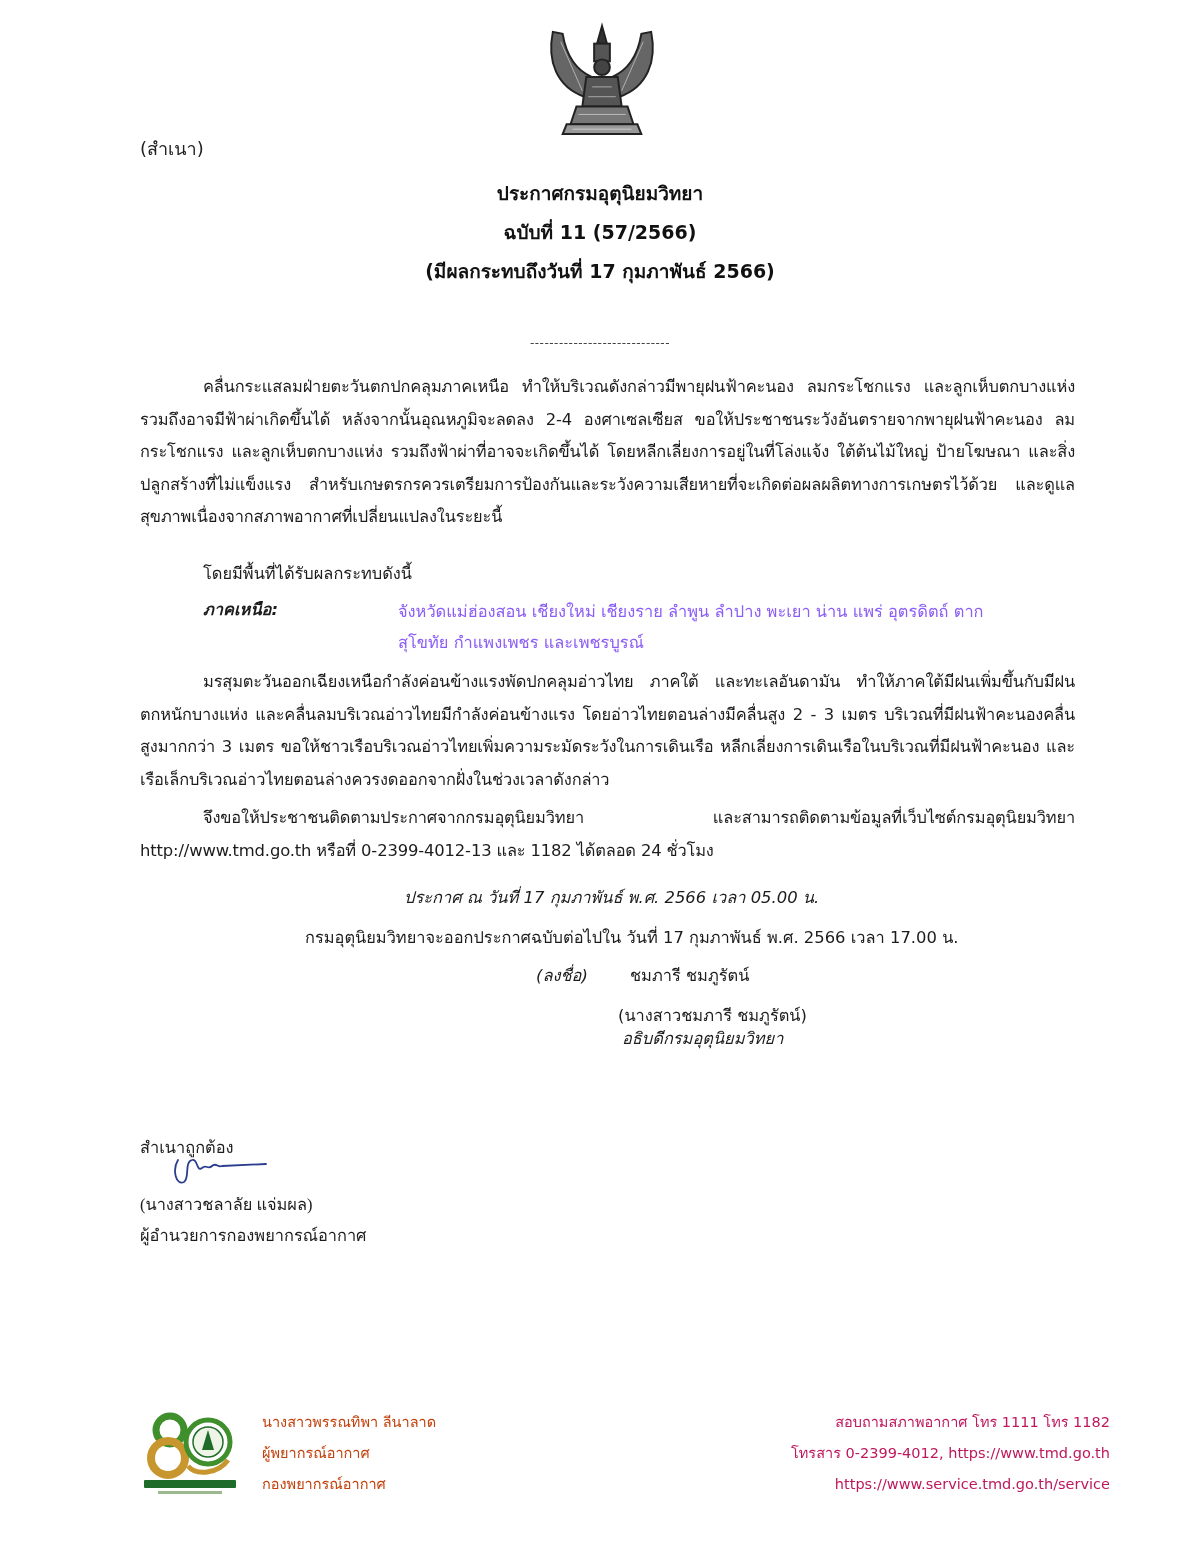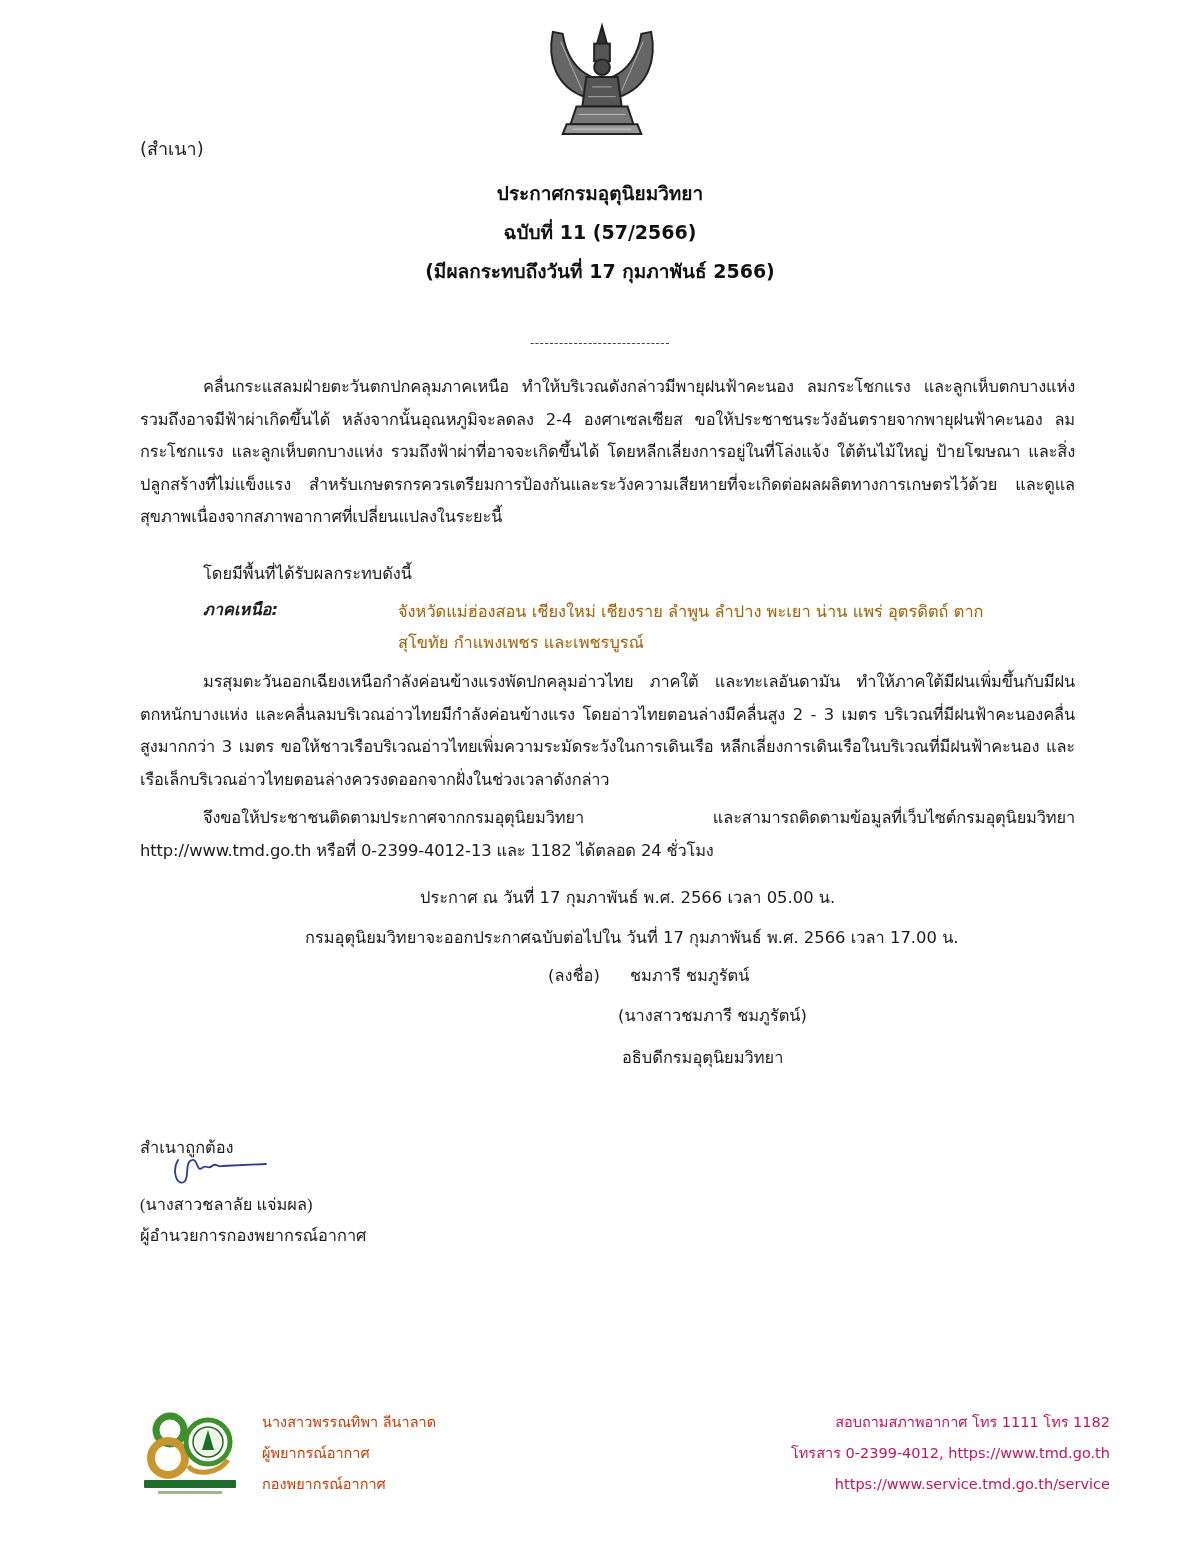--- a/index.html
+++ b/index.html
@@ -74,21 +74,21 @@
       font-weight: bold;
       font-style: italic;
       color: #1c1c1c;
     }
     .region-value {
       position: absolute;
       left: 398px; top: 596px;
       width: 660px;
       font-size: 16.4px;
       line-height: 31px;
-      color: #a16207;
+      color: #8b5cf6;
     }
     .p2 { top: 666px; }
     .p3 { top: 802px; }
     .center-lines {
       position: absolute;
       left: 300px; top: 884px;
       width: 700px;
       font-size: 16.4px;
       color: #1c1c1c;
     }
@@ -175,26 +175,26 @@
   <div class="region-value">
     <div>จังหวัดแม่ฮ่องสอน เชียงใหม่ เชียงราย ลำพูน ลำปาง พะเยา น่าน แพร่ อุตรดิตถ์ ตาก</div>
     <div>สุโขทัย กำแพงเพชร และเพชรบูรณ์</div>
   </div>
 
   <div class="para p2">มรสุมตะวันออกเฉียงเหนือกำลังค่อนข้างแรงพัดปกคลุมอ่าวไทย ภาคใต้ และทะเลอันดามัน ทำให้ภาคใต้มีฝนเพิ่มขึ้นกับมีฝนตกหนักบางแห่ง และคลื่นลมบริเวณอ่าวไทยมีกำลังค่อนข้างแรง โดยอ่าวไทยตอนล่างมีคลื่นสูง 2 - 3 เมตร บริเวณที่มีฝนฟ้าคะนองคลื่นสูงมากกว่า 3 เมตร ขอให้ชาวเรือบริเวณอ่าวไทยเพิ่มความระมัดระวังในการเดินเรือ หลีกเลี่ยงการเดินเรือในบริเวณที่มีฝนฟ้าคะนอง และเรือเล็กบริเวณอ่าวไทยตอนล่างควรงดออกจากฝั่งในช่วงเวลาดังกล่าว</div>
 
   <div class="para p3">จึงขอให้ประชาชนติดตามประกาศจากกรมอุตุนิยมวิทยา และสามารถติดตามข้อมูลที่เว็บไซต์กรมอุตุนิยมวิทยา http://www.tmd.go.th หรือที่ 0-2399-4012-13 และ 1182 ได้ตลอด 24 ชั่วโมง</div>
 
   <div class="center-lines">
-    <div class="ln" style="left:120px; top:0;">ประกาศ ณ วันที่ 17 กุมภาพันธ์ พ.ศ. 2566 เวลา 05.00 น.</div>
+    <div class="ln" style="left:104px; top:0;font-style:italic;">ประกาศ ณ วันที่ 17 กุมภาพันธ์ พ.ศ. 2566 เวลา 05.00 น.</div>
     <div class="ln" style="left:5px; top:40px;">กรมอุตุนิยมวิทยาจะออกประกาศฉบับต่อไปใน วันที่ 17 กุมภาพันธ์ พ.ศ. 2566 เวลา 17.00 น.</div>
-    <div class="ln" style="left:248px; top:78px;">(ลงชื่อ)</div>
+    <div class="ln" style="left:236px; top:78px;font-style:italic;">(ลงชื่อ)</div>
     <div class="ln" style="left:330px; top:78px;">ชมภารี ชมภูรัตน์</div>
     <div class="ln" style="left:318px; top:118px;">(นางสาวชมภารี ชมภูรัตน์)</div>
-    <div class="ln" style="left:322px; top:160px;">อธิบดีกรมอุตุนิยมวิทยา</div>
+    <div class="ln" style="left:322px; top:141px;font-style:italic;">อธิบดีกรมอุตุนิยมวิทยา</div>
   </div>
 
   <div class="copy-certify">
     <div>สำเนาถูกต้อง</div>
     <div style="height:26px;"></div>
     <div>(นางสาวชลาลัย แจ่มผล)</div>
     <div>ผู้อำนวยการกองพยากรณ์อากาศ</div>
   </div>
   <svg class="signature" viewBox="0 0 100 40">
     <path d="M8 8 C2 18, 6 34, 14 30 C20 26, 14 10, 22 8 C28 6, 26 20, 32 16 C36 12, 38 18, 42 14 C46 10, 48 16, 52 14 L96 12" fill="none" stroke="#2a3d8f" stroke-width="1.8" stroke-linecap="round"></path>

